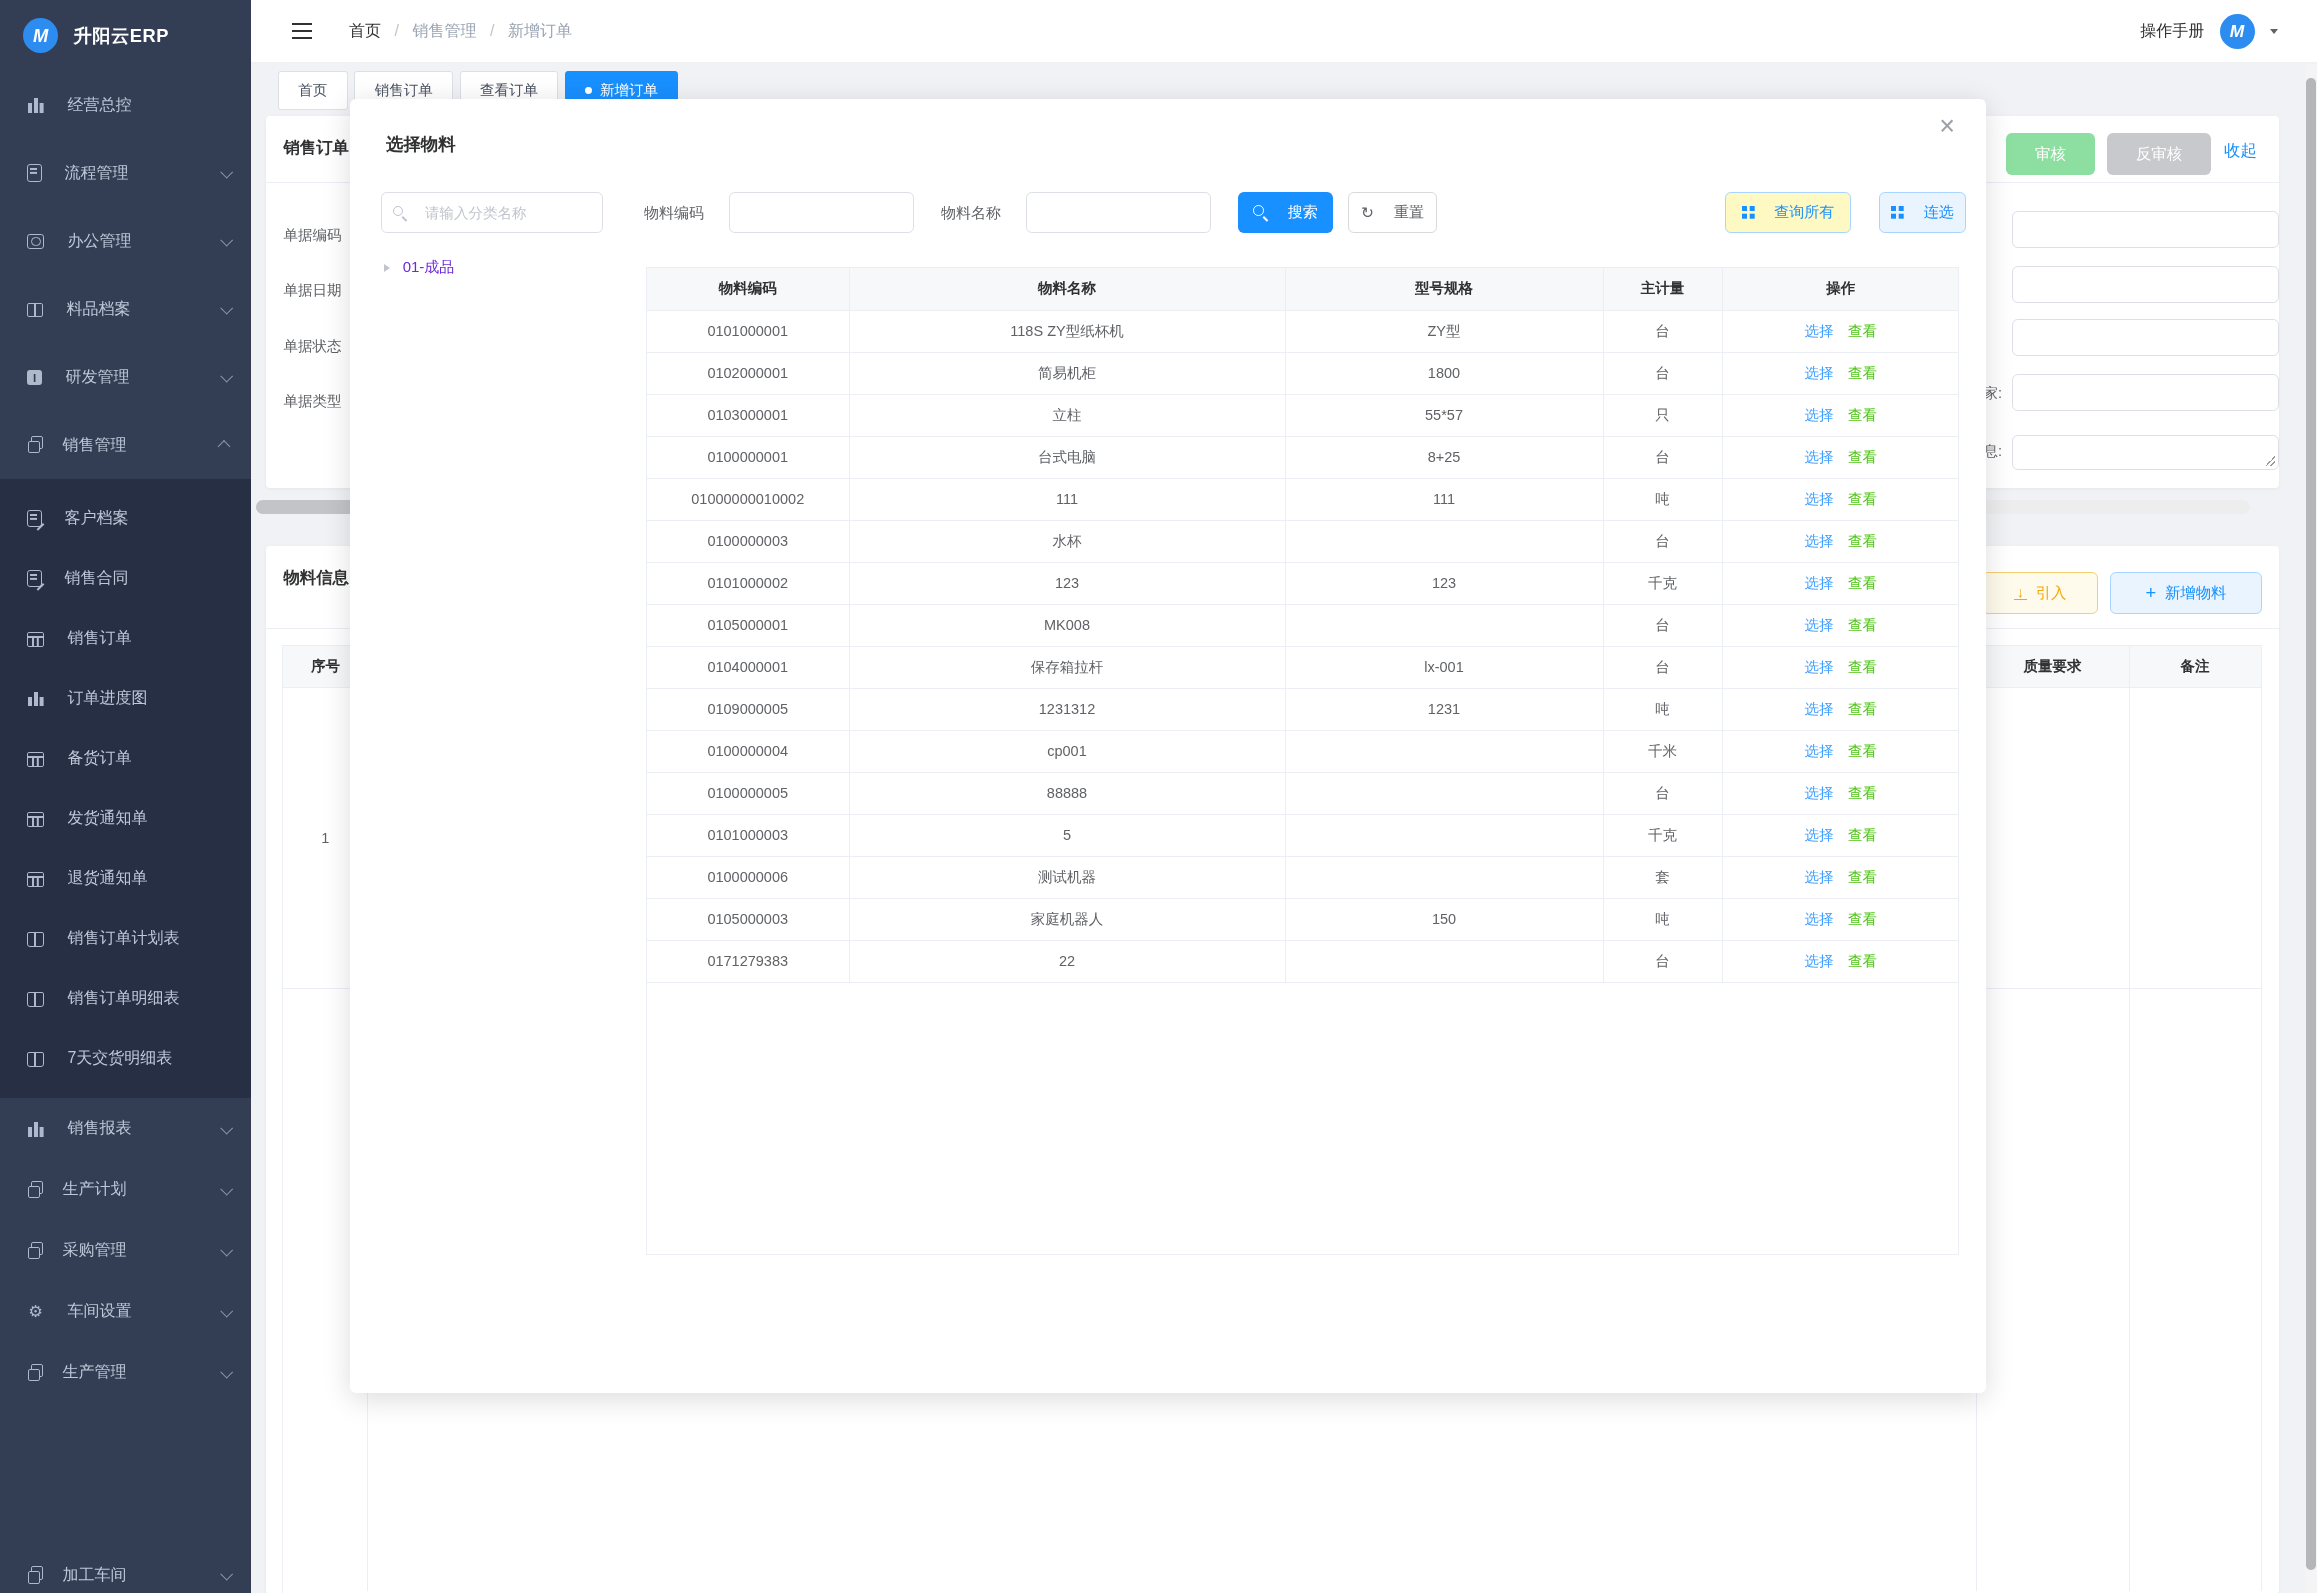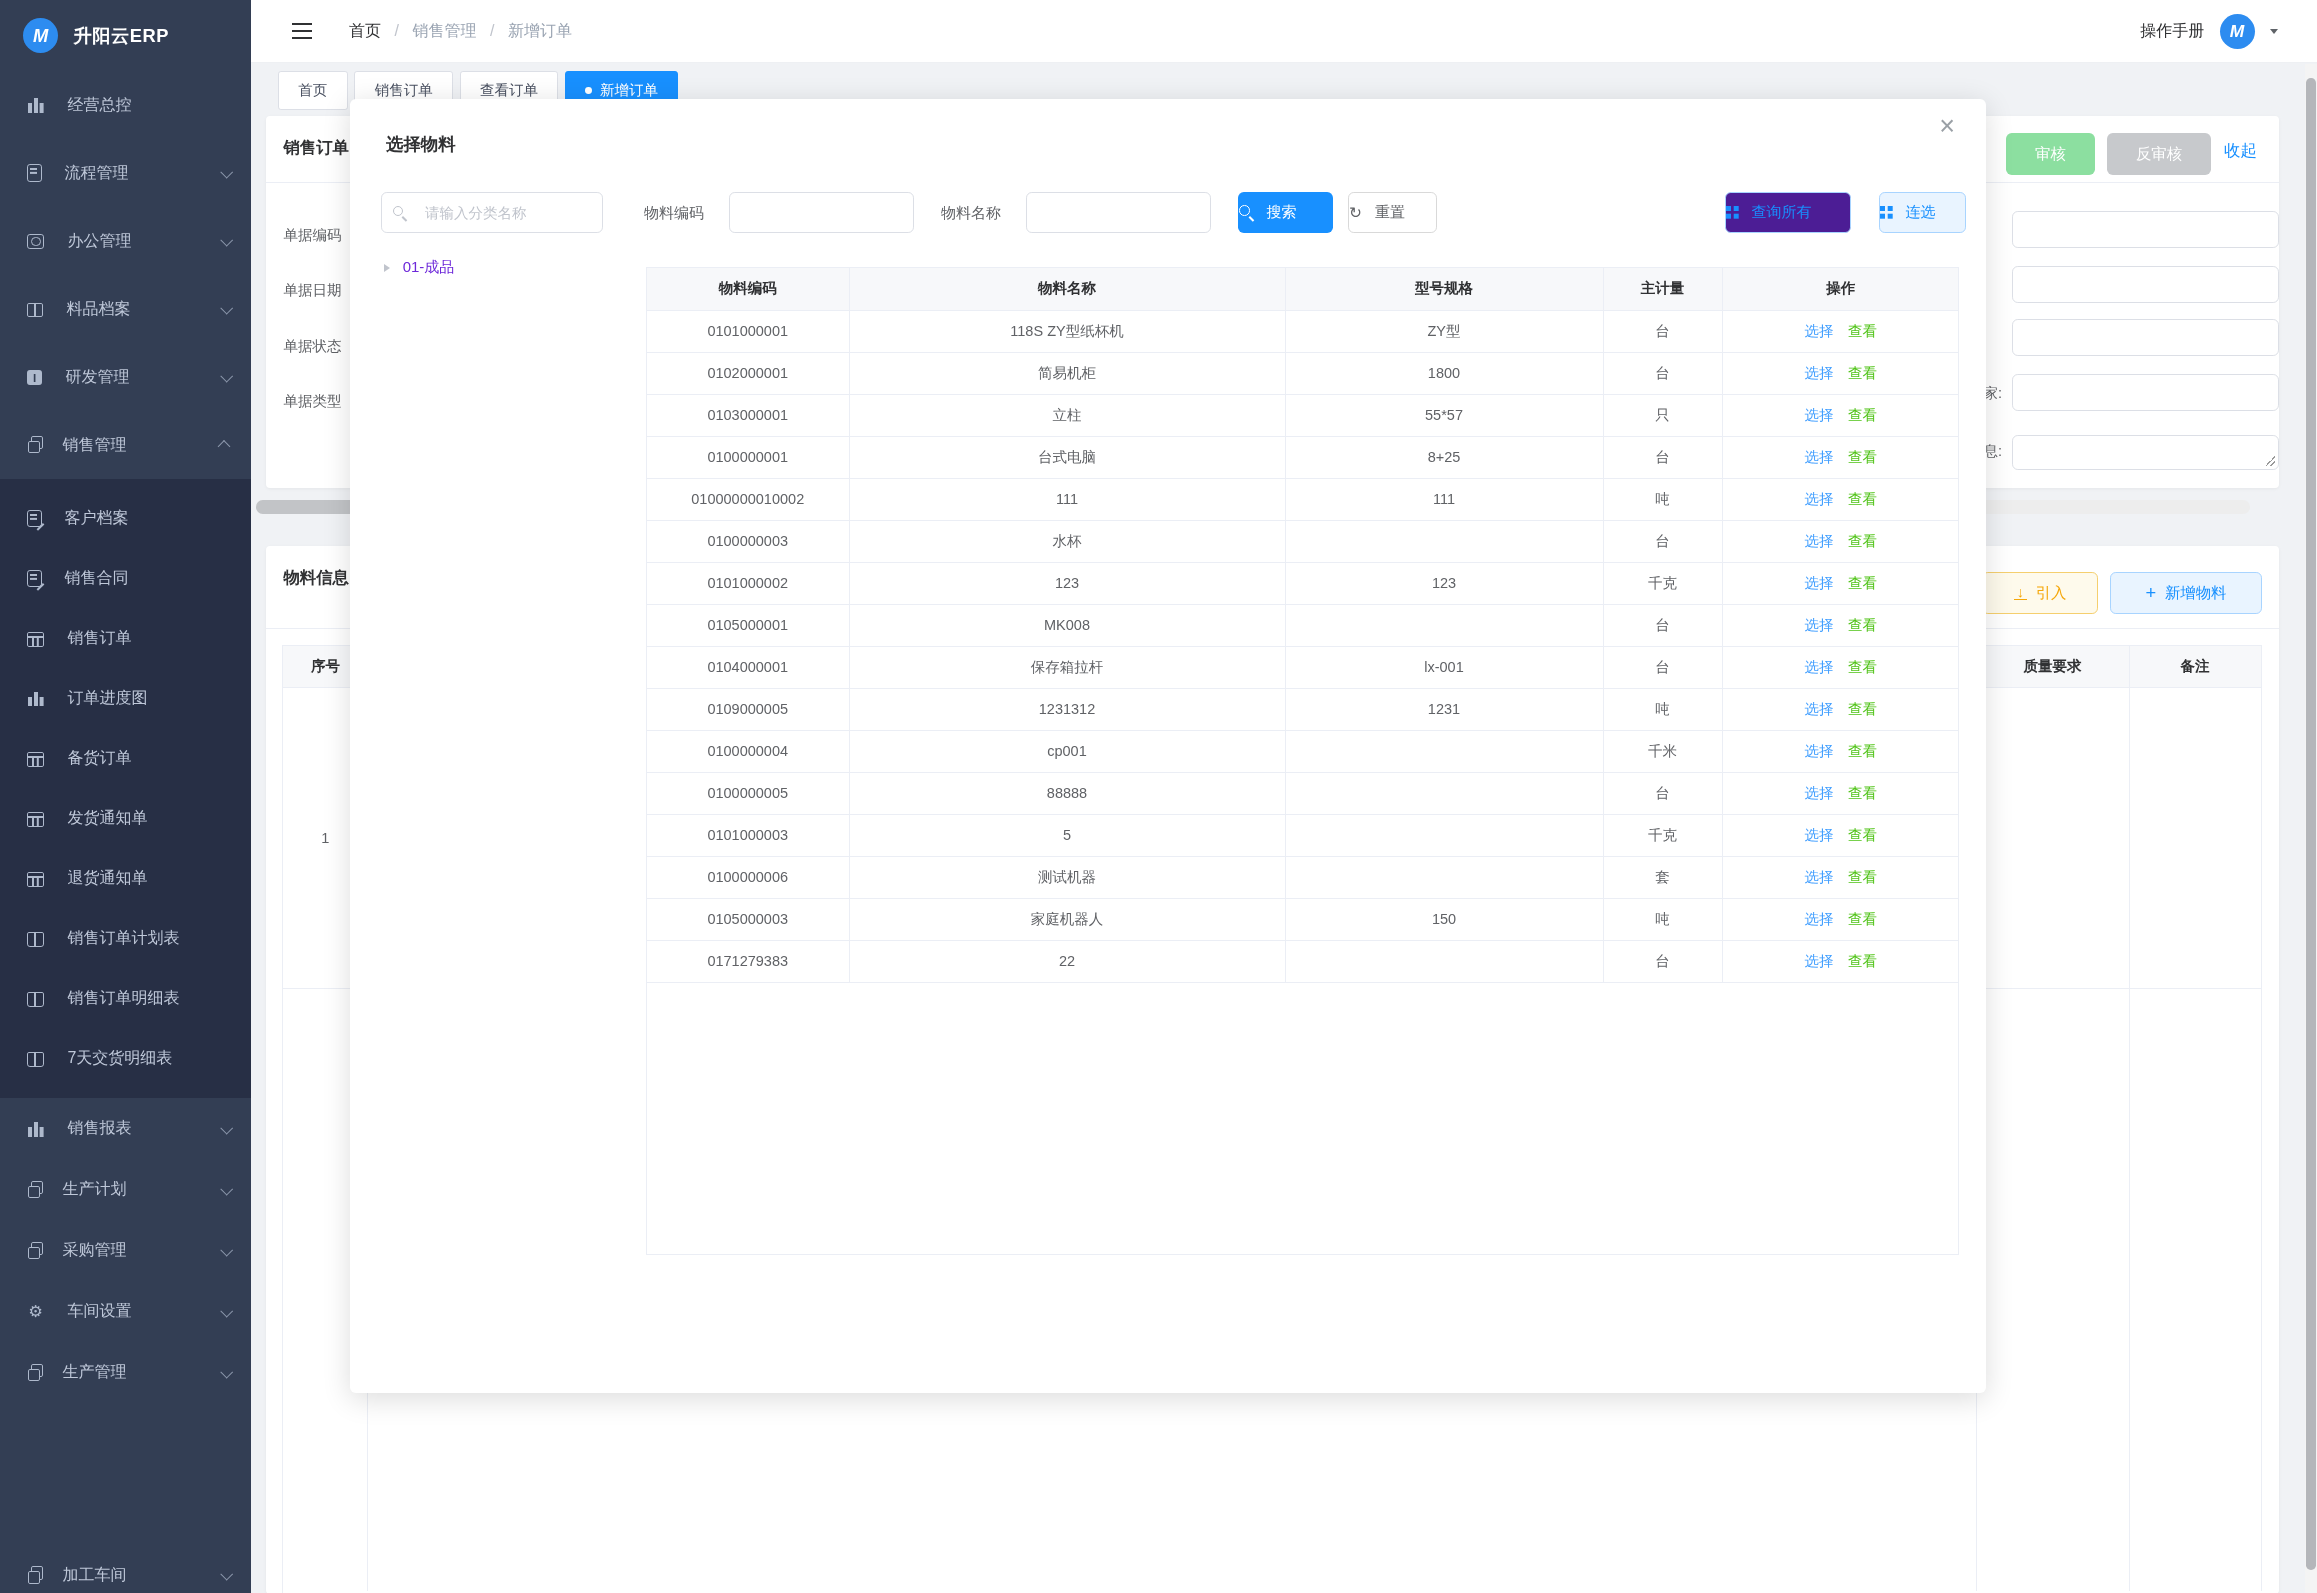--- a/index.html
+++ b/index.html
@@ -114,25 +114,25 @@
   #tree-search-wrap{position:absolute;left:31px;top:93px;width:222px}
   #tree-search-wrap .m-input{width:100%;padding-left:43px}
   .ic-search{width:14.5px;height:14.5px;display:inline-block;position:relative;flex:none}
   .ic-search::before{content:'';position:absolute;left:0;top:0;width:8.7px;height:8.7px;border:1.9px solid currentColor;border-radius:50%}
   .ic-search::after{content:'';position:absolute;left:10.6px;top:10.6px;width:5.8px;height:1.9px;background:currentColor;transform:rotate(45deg);transform-origin:0 0}
   #tree-search-icon{position:absolute;left:11.6px;top:13.5px;color:#c0c4cc}
   .m-label{position:absolute;top:93px;height:41px;line-height:41px;font-size:15px;color:#606266}
   #code-label{left:294px}#name-label{left:591px}
   #code-input{position:absolute;left:379px;top:93px;width:185px}
   #name-input{position:absolute;left:676px;top:93px;width:185px}
-  .m-btn{position:absolute;top:93px;height:41px;display:inline-flex;align-items:center;justify-content:flex-start;gap:13px;border-radius:5.8px;font-size:15px;cursor:pointer;border:1px solid transparent}
+  .m-btn{position:absolute;top:93px;height:41px;display:inline-flex;align-items:center;justify-content:center;gap:20px;border-radius:5.8px;font-size:15px;cursor:pointer;border:1px solid transparent}
   #search-btn{left:888px;width:95px;background:#1890ff;color:#fff}
   #reset-btn{left:998px;width:89px;background:#fff;border-color:#d9d9d9;color:#606266}
   .ic-refresh{font-size:15.4px;line-height:1}
-  #queryall-btn{left:1375px;width:126px;background:#4c1d95;border-color:#a8d4ff;color:#1890ff}
+  #queryall-btn{left:1375px;width:126px;background:#fef9c3;border-color:#a8d4ff;color:#1890ff}
   #multisel-btn{left:1529px;width:87px;background:#e9f4ff;border-color:#a8d4ff;color:#1890ff}
   .ic-grid4{width:12.6px;height:12.6px;display:inline-block;position:relative}
   .ic-grid4::before{content:'';position:absolute;left:0;top:0;width:4.8px;height:4.8px;background:currentColor;box-shadow:7.7px 0 0 currentColor,0 7.7px 0 currentColor,7.7px 7.7px 0 currentColor}
   #tree-node{position:absolute;left:34px;top:159px;display:flex;align-items:center;gap:8.7px;font-size:15px;color:#6d28d9;cursor:pointer}
   .tree-caret{width:0;height:0;border:4.8px solid transparent;border-left:6.8px solid #c0c4cc;margin-top:1px}
 
   #table-box{position:absolute;left:296px;top:168px;width:1313px;height:988px;border:1px solid #ebeef5;overflow:hidden}
   .mtable{border-collapse:collapse;table-layout:fixed;width:1311px;font-size:14.5px;color:#606266;text-align:center}
   .mtable th{background:#f7f8fa;color:#303133;font-weight:bold;height:42px;border:1px solid #ebeef5;border-top:none}
   .mtable td{height:42px;border:1px solid #ebeef5}

